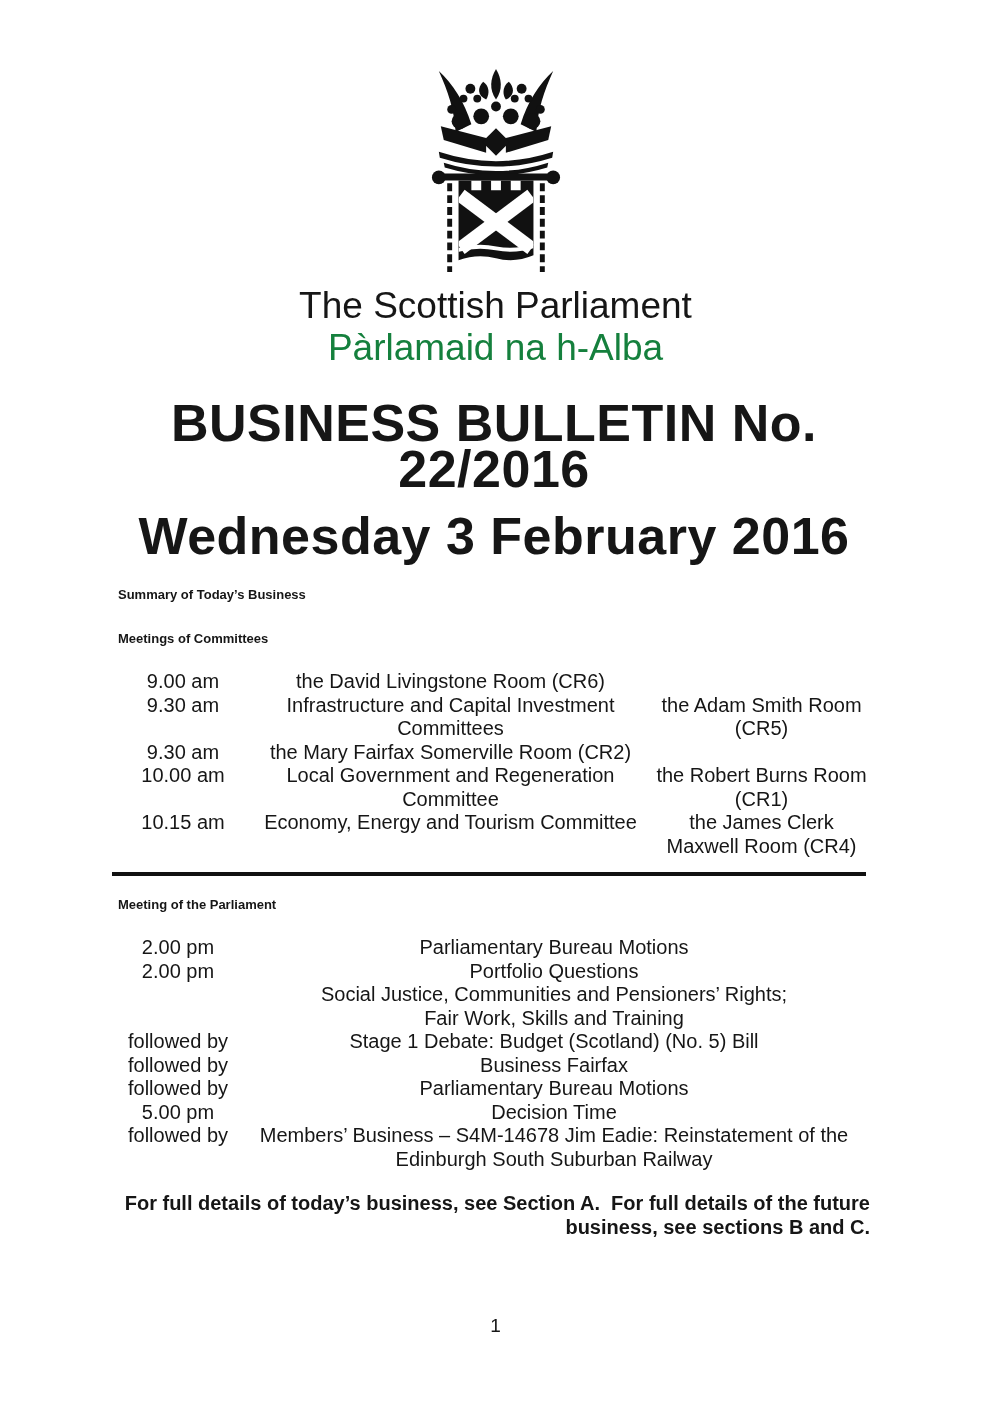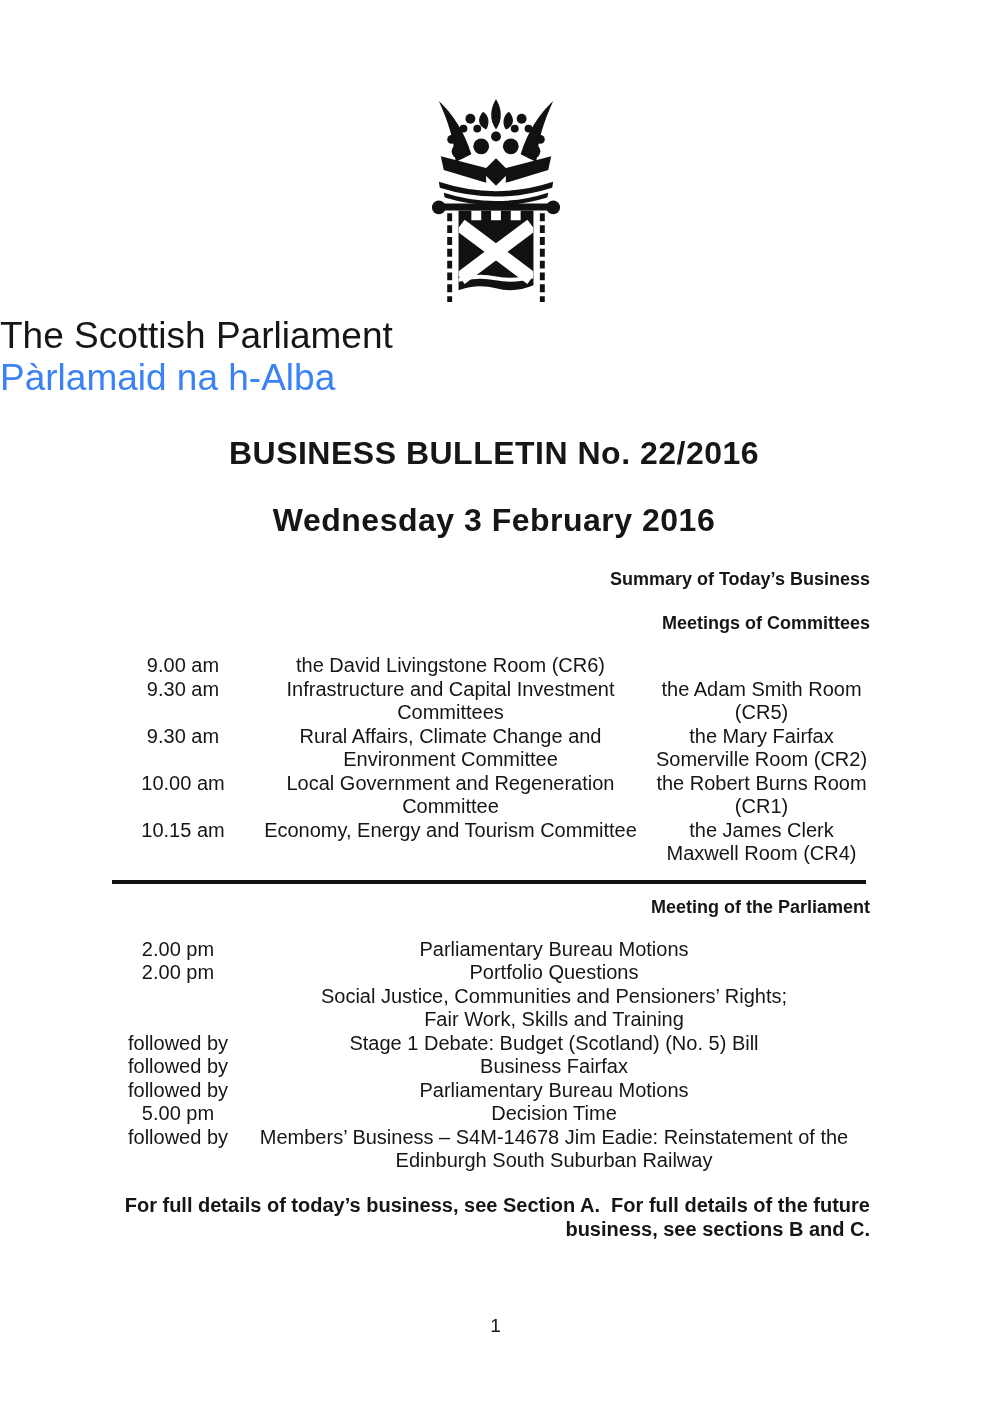--- a/index.html
+++ b/index.html
@@ -12,45 +12,45 @@
     background: #ffffff;
     color: #161616;
     font-family: "Liberation Sans", "DejaVu Sans", sans-serif;
     font-size: 20px;
     line-height: 23.5px;
     overflow: hidden;
   }
   .content { margin-left: 118px; width: 752px; }
 
   
-  .masthead { padding-top: 99px; }
+  .masthead { padding-top: 69px; text-align: center; }
   .crest { display: block; margin: 0 auto; }
   .logo-en { font-size: 37px; line-height: 44px; margin-top: 8px; color: #161616; }
-  .logo-gd { font-size: 37px; line-height: 40px; color: #3b82f6; }
+  .logo-gd { font-size: 37px; line-height: 40px; color: #15803d; }
 
   
   .title-bulletin, .title-date {
     text-align: center;
     font-weight: bold;
-    font-size: 32px;
+    font-size: 52px;
     line-height: 46px;
     letter-spacing: 0.5px;
   }
   .title-bulletin { margin-top: 32px; }
   .title-date { margin-top: 21px; }
 
   .subhead {
-    text-align: right;
+    text-align: left;
     font-weight: bold;
-    font-size: 18px;
+    font-size: 13px;
     line-height: 24px;
   }
   .subhead.summary { margin-top: 24px; }
   .subhead.committees { margin-top: 20px; }
-  .subhead.parliament { margin-top: 11px; }
+  .subhead.parliament { margin-top: 17px; }
 
   
   .sched { margin-top: 19px; text-align: center; }
   .sched .row { display: grid; }
   .sched.committees-table .row { grid-template-columns: 130px 405px 217px; }
   .sched.parliament-table .row { grid-template-columns: 120px 632px; }
   .cell { white-space: pre-line; }
 
   .separator {
     margin-top: 14px;
@@ -160,21 +160,20 @@
         <div class="cell">9.00 am</div>
         <div class="cell">the David Livingstone Room (CR6)</div>
       </div>
       <div class="row">
         <div class="cell">9.30 am</div>
         <div class="cell">Infrastructure and Capital Investment Committees</div>
         <div class="cell">the Adam Smith Room (CR5)</div>
       </div>
       <div class="row">
         <div class="cell">9.30 am</div>
-        <div class="cell">Rural Affairs, Climate Change and Environment Committee</div>
         <div class="cell">the Mary Fairfax Somerville Room (CR2)</div>
       </div>
       <div class="row">
         <div class="cell">10.00 am</div>
         <div class="cell">Local Government and Regeneration Committee</div>
         <div class="cell">the Robert Burns Room (CR1)</div>
       </div>
       <div class="row">
         <div class="cell">10.15 am</div>
         <div class="cell">Economy, Energy and Tourism Committee</div>

